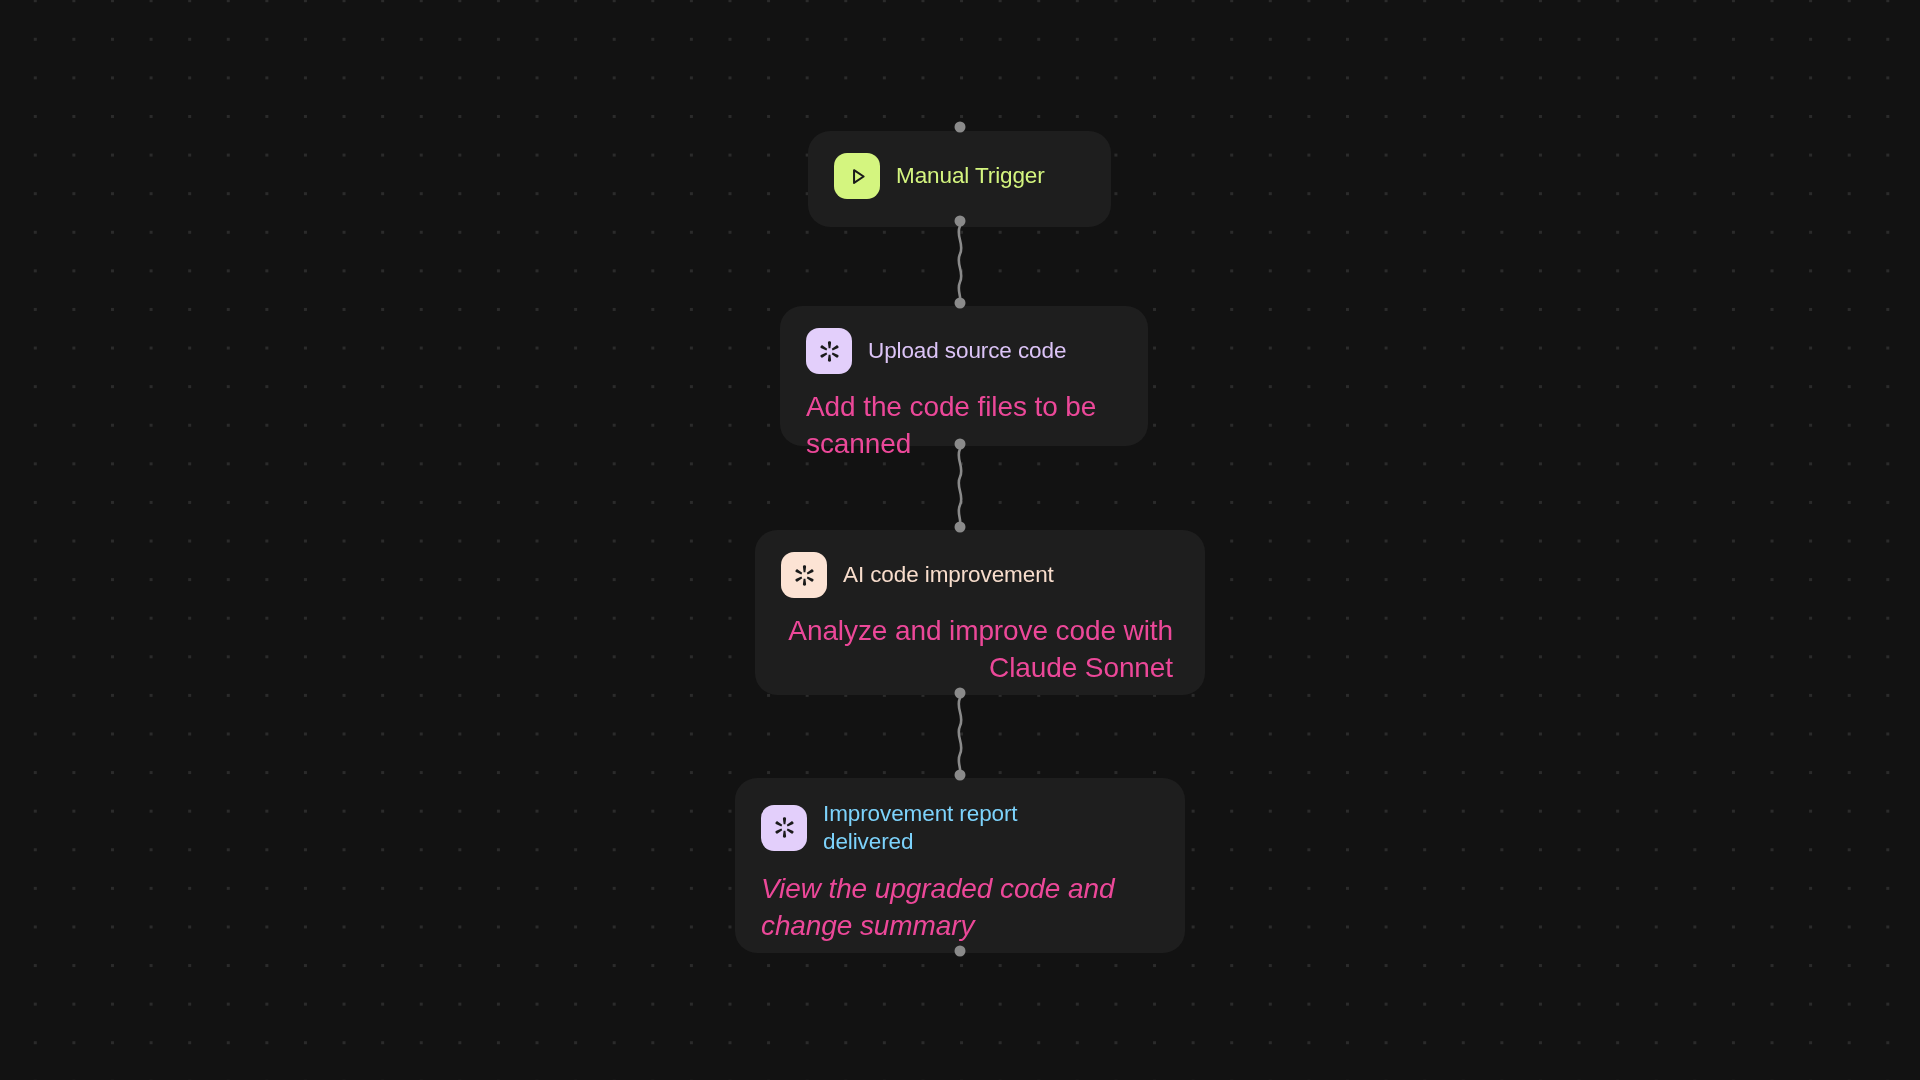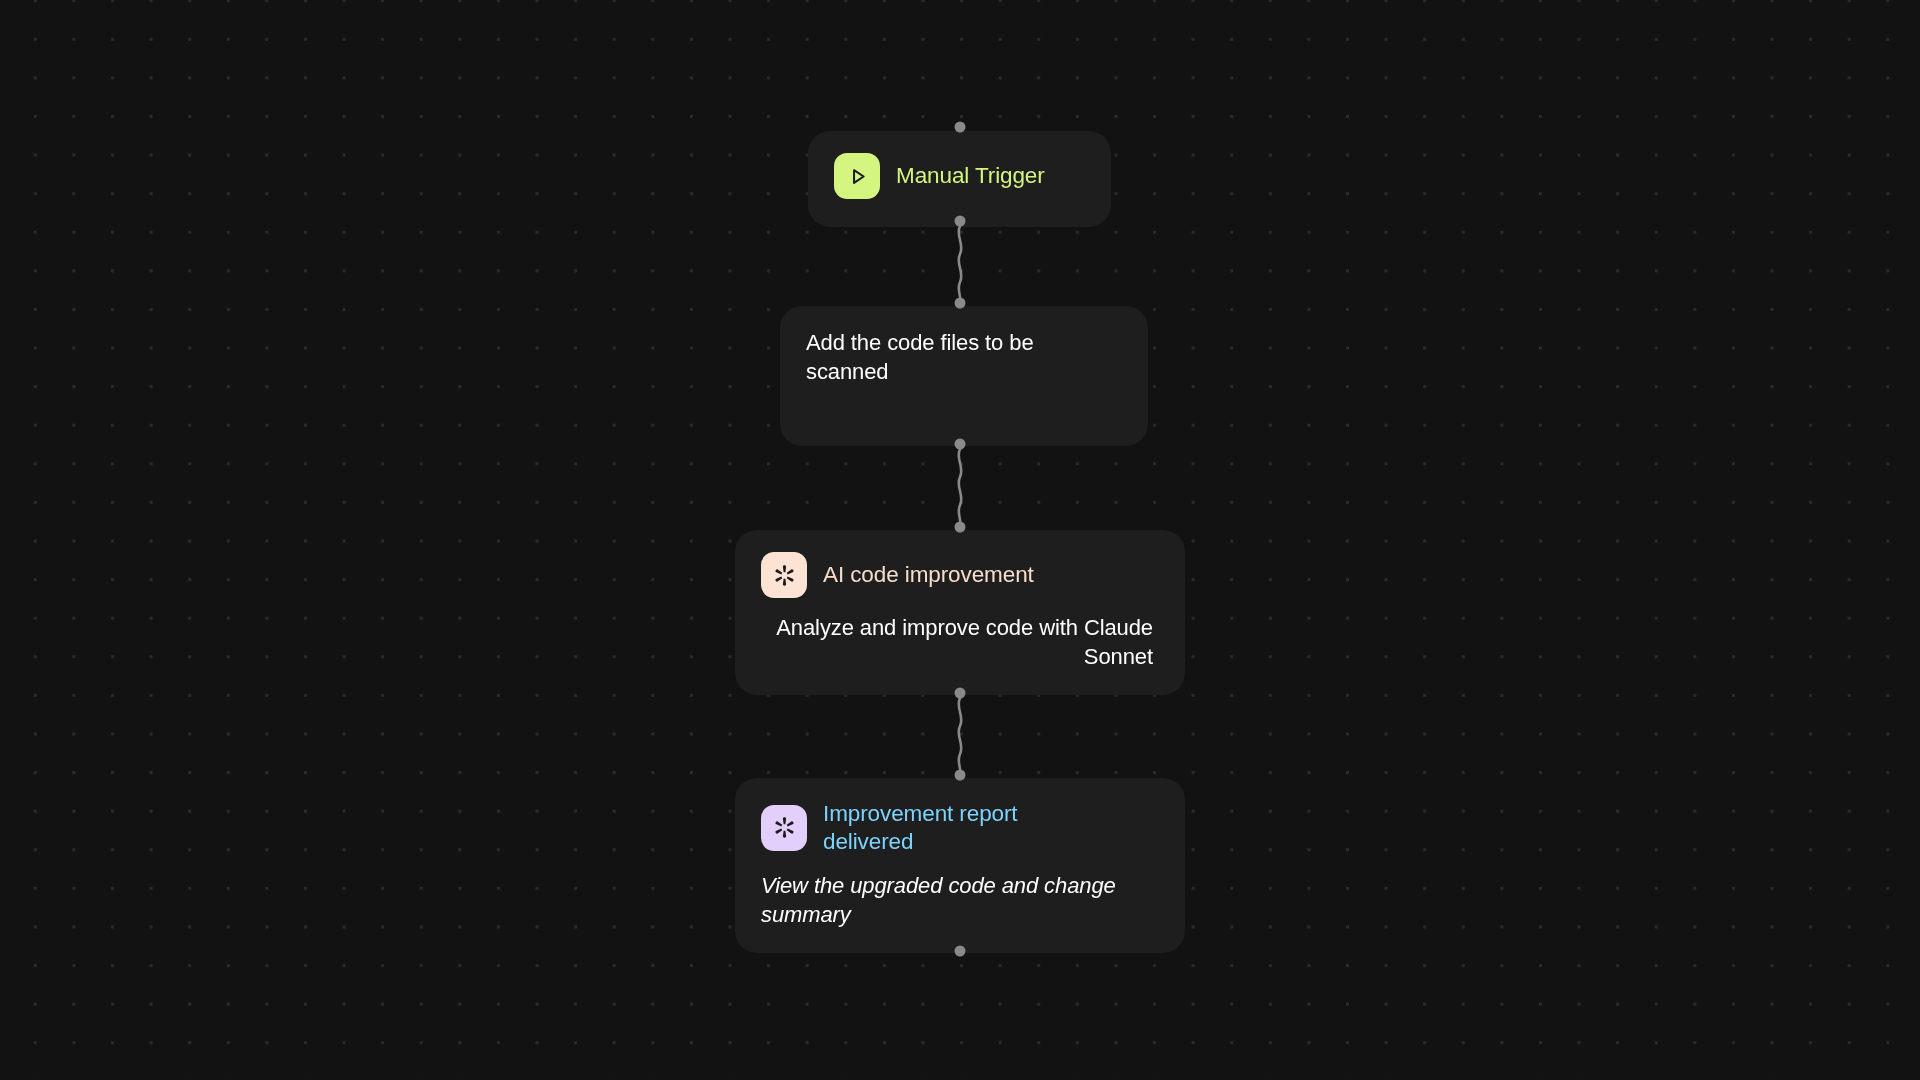--- a/index.html
+++ b/index.html
@@ -57,24 +57,24 @@
   .node-icon svg { display:block; }
 
   .node-title {
     font-size:22.5px;
     line-height:1.24;
     letter-spacing:-0.1px;
     font-weight:400;
   }
 
   .node-desc {
-    font-size:22px;
+    font-size:28px;
     line-height:1.32;
     letter-spacing:-0.1px;
-    color:#ffffff;
+    color:#ec4899;
     font-weight:400;
   }
 
   
   .port {
     position:absolute;
     width:11px;
     height:11px;
     border-radius:50%;
     background:#8a8a8a;
@@ -114,34 +114,49 @@
   <div class="port" style="left:960px; top:221px;"></div>
 
   <svg class="wire" style="left:960px; top:224px; width:26px; height:80px;" viewBox="0 0 26 80">
     <path d="M13,2
              C 8.2,12 17.8,20 13,30
              C 8.2,40 17.8,48 13,58
              C 9.4,66 14.6,72 13,78"></path>
   </svg>
 
   <div class="node" style="left:780px; top:306px; width:368px; height:140px;">
+    <div class="node-head">
+      <span class="node-icon" style="background:#e3cffb;">
+        <svg width="25" height="25" viewBox="0 0 24 24" aria-hidden="true">
+          <g fill="#1b1b1b">
+            <path d="M12 2.2 c1.05 0 1.62 .62 1.5 1.6 l-.66 5.1 -1.68 0 -.66 -5.1 c-.12 -.98 .45 -1.6 1.5 -1.6 z"></path>
+            <path d="M12 21.8 c-1.05 0 -1.62 -.62 -1.5 -1.6 l.66 -5.1 1.68 0 .66 5.1 c.12 .98 -.45 1.6 -1.5 1.6 z"></path>
+            <path d="M3.55 6.9 c-.52 .91 -.23 1.69 .68 2.07 l4.76 1.96 .84 -1.46 -4.1 -3.1 c-.79 -.6 -1.66 -.38 -2.18 .53 z"></path>
+            <path d="M20.45 17.1 c.52 -.91 .23 -1.69 -.68 -2.07 l-4.76 -1.96 -.84 1.46 4.1 3.1 c.79 .6 1.66 .38 2.18 -.53 z"></path>
+            <path d="M3.55 17.1 c-.52 -.91 -.23 -1.69 .68 -2.07 l4.76 -1.96 .84 1.46 -4.1 3.1 c-.79 .6 -1.66 .38 -2.18 -.53 z"></path>
+            <path d="M20.45 6.9 c.52 .91 .23 1.69 -.68 2.07 l-4.76 1.96 -.84 -1.46 4.1 -3.1 c.79 -.6 1.66 -.38 2.18 .53 z"></path>
+          </g>
+        </svg>
+      </span>
+      <span class="node-title" style="color:#dcc4f7;">Upload source code</span>
+    </div>
     <div class="node-desc">Add the code files to be scanned</div>
   </div>
 
   <div class="port" style="left:960px; top:303px;"></div>
   <div class="port" style="left:960px; top:444px;"></div>
 
   <svg class="wire" style="left:960px; top:447px; width:26px; height:80px;" viewBox="0 0 26 80">
     <path d="M13,2
              C 8.2,12 17.8,20 13,30
              C 8.2,40 17.8,48 13,58
              C 9.4,66 14.6,72 13,78"></path>
   </svg>
 
-  <div class="node" style="left:735px; top:530px; width:450px; height:165px;">
+  <div class="node" style="left:755px; top:530px; width:450px; height:165px;">
     <div class="node-head">
       <span class="node-icon" style="background:#fce3d4;">
         <svg width="25" height="25" viewBox="0 0 24 24" aria-hidden="true">
           <g fill="#1b1b1b">
             <path d="M12 2.2 c1.05 0 1.62 .62 1.5 1.6 l-.66 5.1 -1.68 0 -.66 -5.1 c-.12 -.98 .45 -1.6 1.5 -1.6 z"></path>
             <path d="M12 21.8 c-1.05 0 -1.62 -.62 -1.5 -1.6 l.66 -5.1 1.68 0 .66 5.1 c.12 .98 -.45 1.6 -1.5 1.6 z"></path>
             <path d="M3.55 6.9 c-.52 .91 -.23 1.69 .68 2.07 l4.76 1.96 .84 -1.46 -4.1 -3.1 c-.79 -.6 -1.66 -.38 -2.18 .53 z"></path>
             <path d="M20.45 17.1 c.52 -.91 .23 -1.69 -.68 -2.07 l-4.76 -1.96 -.84 1.46 4.1 3.1 c.79 .6 1.66 .38 2.18 -.53 z"></path>
             <path d="M3.55 17.1 c-.52 -.91 -.23 -1.69 .68 -2.07 l4.76 -1.96 .84 1.46 -4.1 3.1 c-.79 .6 -1.66 .38 -2.18 -.53 z"></path>
             <path d="M20.45 6.9 c.52 .91 .23 1.69 -.68 2.07 l-4.76 1.96 -.84 -1.46 4.1 -3.1 c.79 -.6 1.66 -.38 2.18 .53 z"></path>

